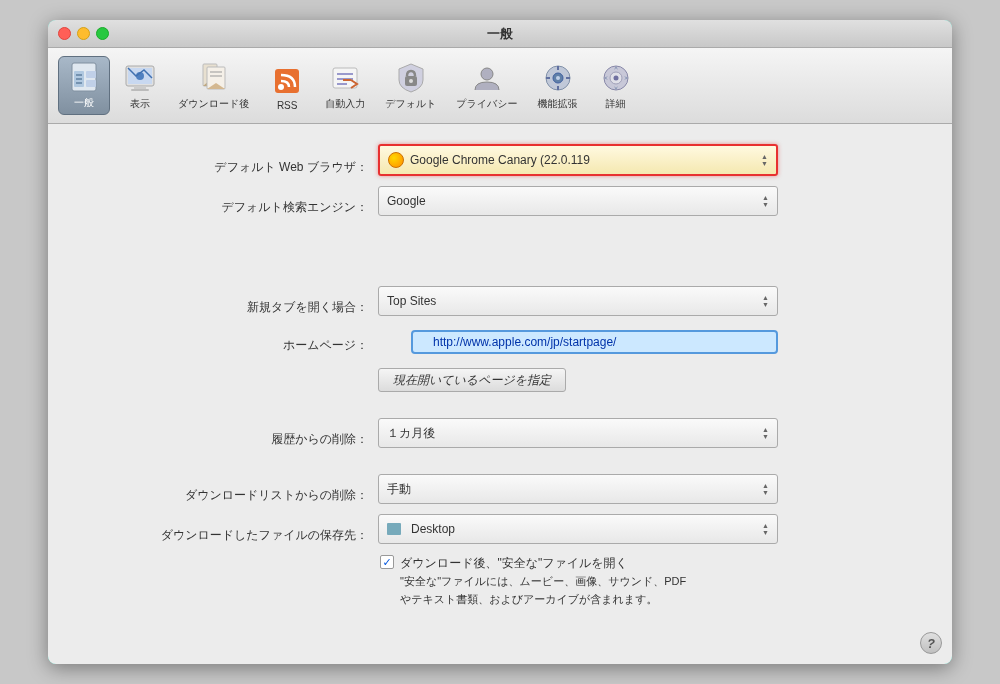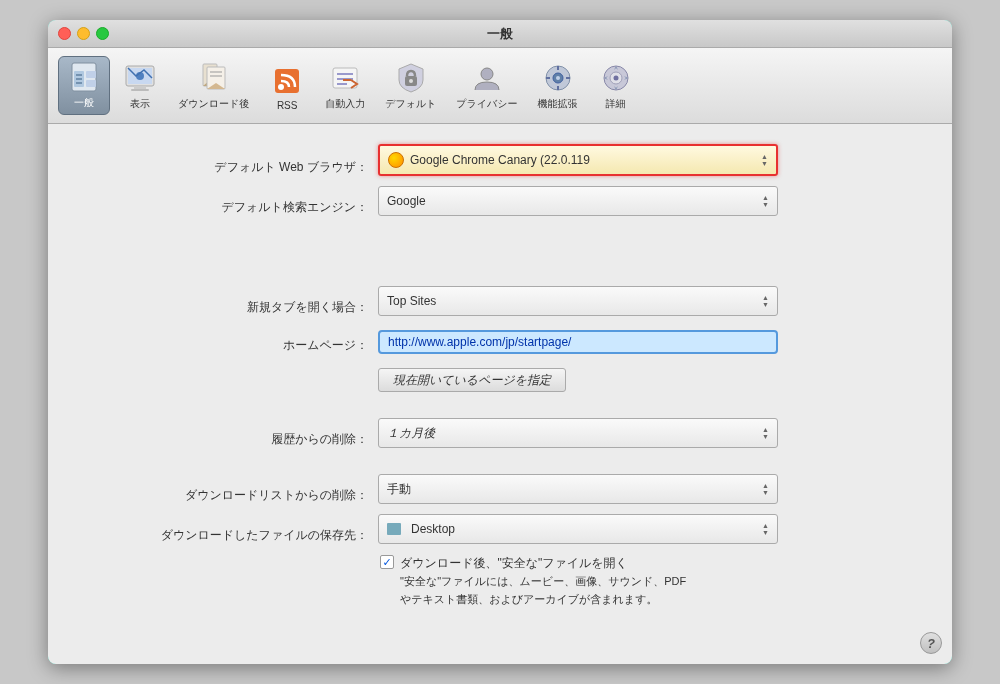--- a/index.html
+++ b/index.html
@@ -165,27 +165,28 @@
       background: radial-gradient(circle at 35% 35%, #ffd700, #ff8c00);
       border: 1px solid #cc7000;
       flex-shrink: 0;
     }
 
     
     .url-input {
       background: #cce8ff;
       border: 2px solid #5599dd;
       border-radius: 4px;
-      padding: 3px 8px;
+      padding: 3px 20px;
       font-size: 12px;
       color: #0033aa;
       min-width: 300px;
       height: 24px;
       display: flex;
       align-items: center;
+      margin-left: 33px;
     }
 
     
     .btn {
       background: linear-gradient(to bottom, #f5f5f5, #dcdcdc);
       border: 1px solid #aaa;
       border-radius: 3px;
       padding: 4px 14px;
       font-size: 12px;
       color: #333;
@@ -464,21 +465,21 @@
       <div class="form-control">
         <button class="btn">現在開いているページを指定</button>
       </div>
     </div>
 
     <div class="separator"></div>
 
     <div class="form-row">
       <span class="form-label">履歴からの削除：</span>
       <div class="form-control">
-        <div class="select-box" style="min-width:300px;font-style:italic;">
+        <div class="select-box" style="min-width:300px;">
           <div class="select-value">
             <span>１カ月後</span>
           </div>
           <div class="select-arrows">
             <span>▲</span>
             <span>▼</span>
           </div>
         </div>
       </div>
     </div>

